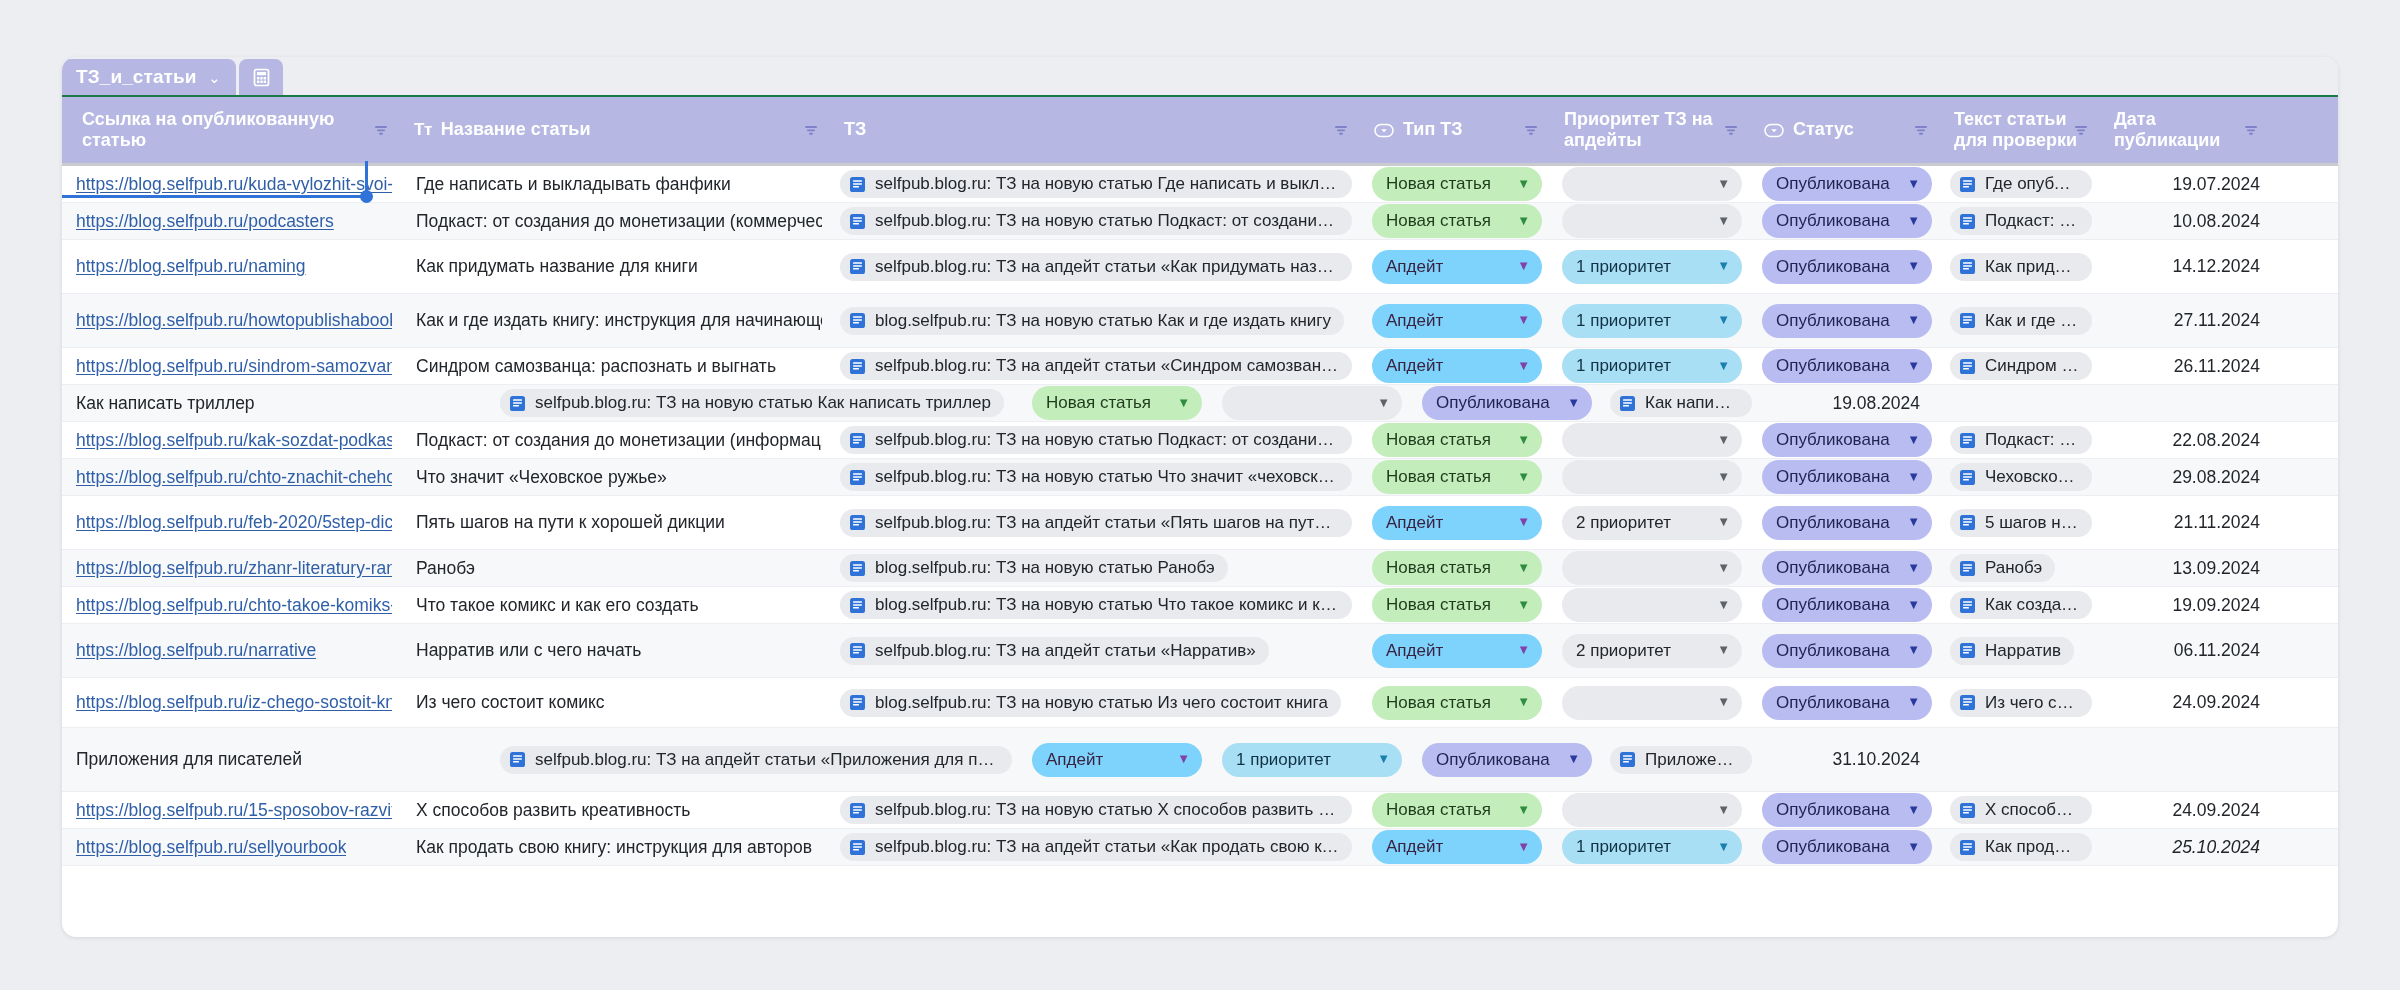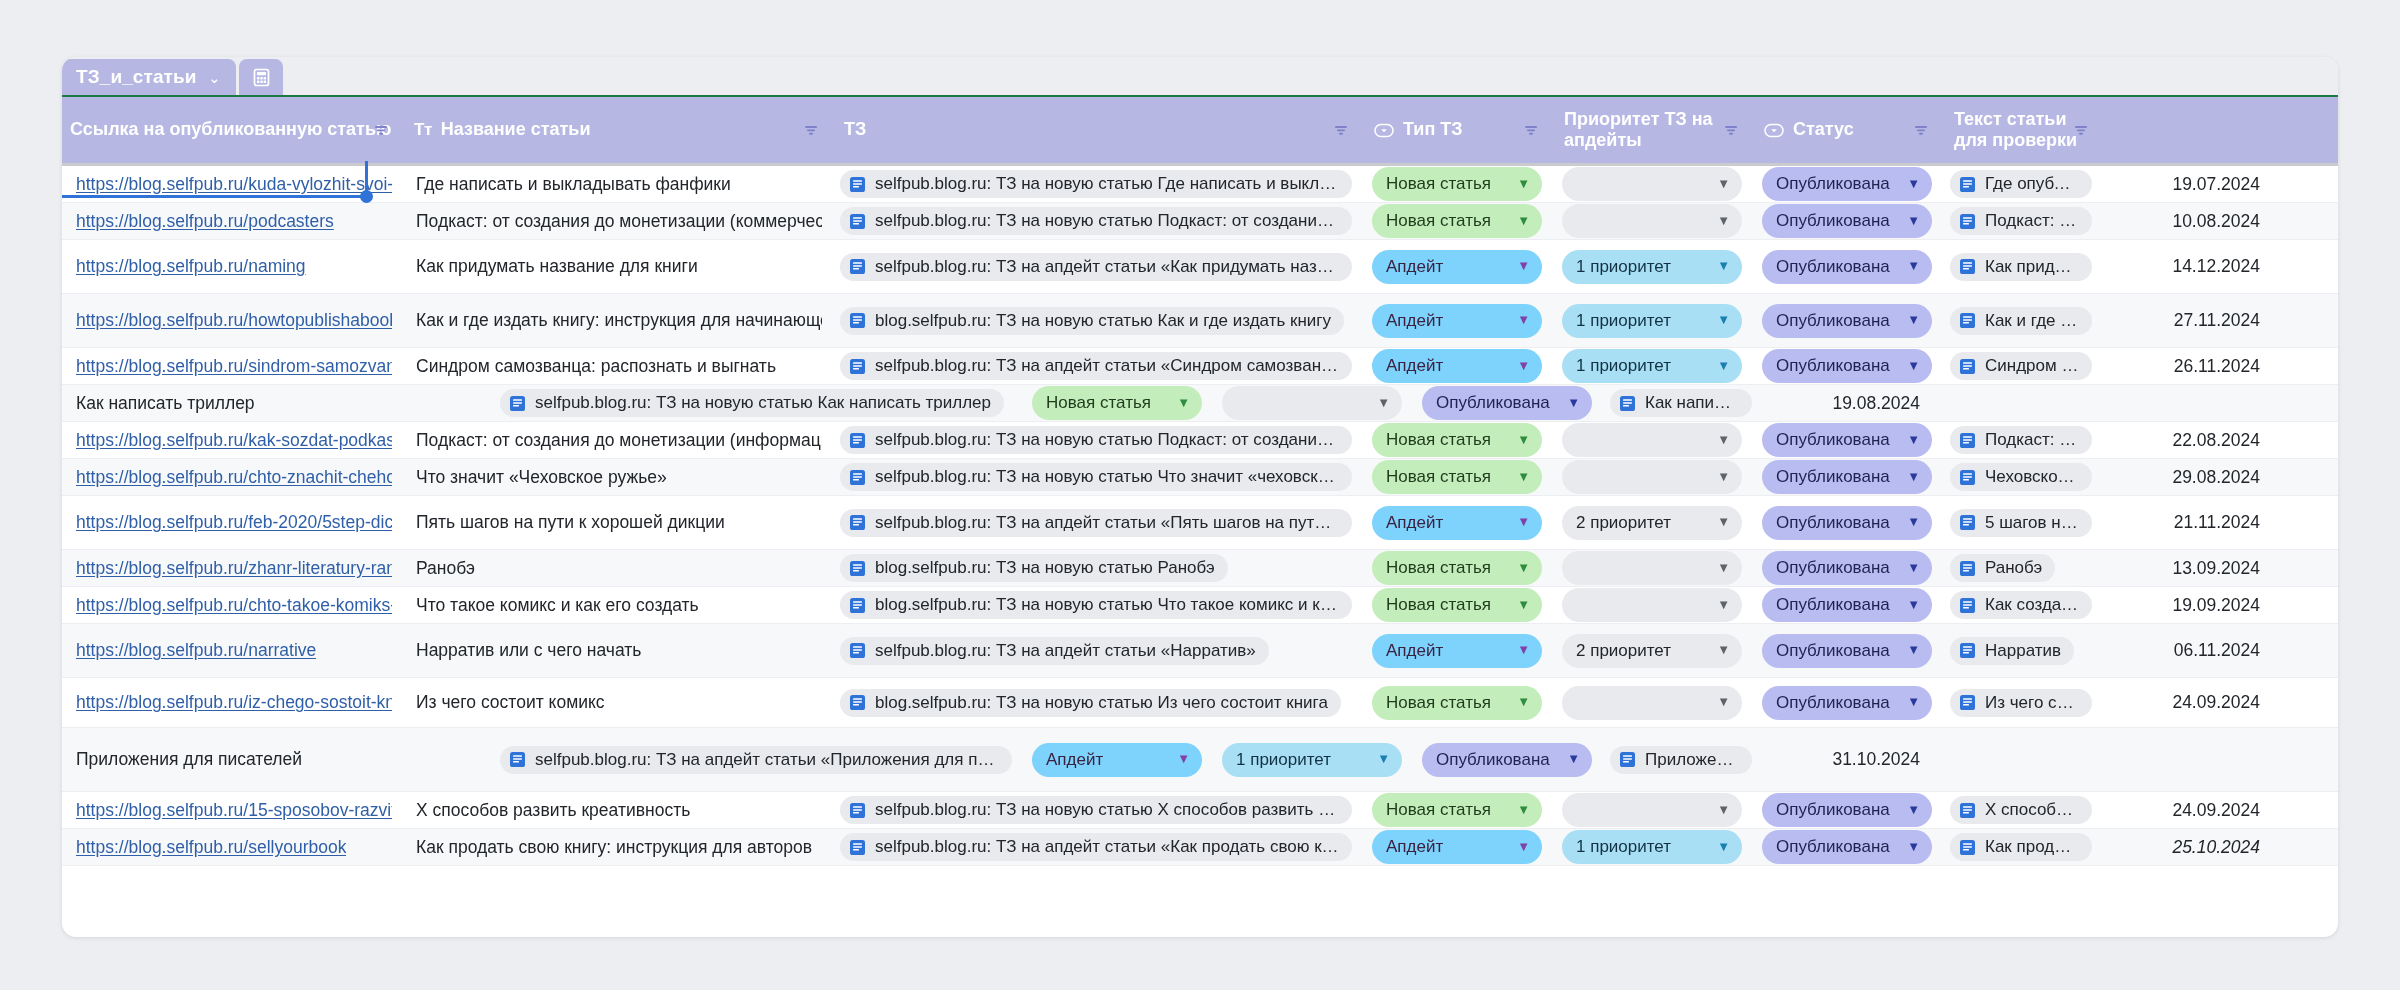--- a/index.html
+++ b/index.html
@@ -142,21 +142,21 @@
         <rect x="12.6" y="10" width="2.4" height="2.4" rx=".5" fill="#ffffff"></rect>
         <rect x="6" y="13.6" width="2.4" height="2.4" rx=".5" fill="#ffffff"></rect>
         <rect x="9.3" y="13.6" width="2.4" height="2.4" rx=".5" fill="#ffffff"></rect>
         <rect x="12.6" y="13.6" width="2.4" height="2.4" rx=".5" fill="#ffffff"></rect>
       </svg>
     </div>
     <div class="tabstrip-rest"></div>
   </div>
 
   <div class="thead" id="thead">
-      <div class="th" style="width: 340px; padding-left: 8px;">
+      <div class="th" style="width: 340px; padding-left: 20px;">
         <span class="thlabel">Ссылка на опубликованную статью</span>
         <span class="filt">
           <svg width="20" height="20" viewBox="0 0 20 20" fill="none">
             <rect x="4" y="6" width="12" height="1.9" rx=".95" fill="#7f82c8"></rect>
             <rect x="6" y="9.4" width="8" height="1.9" rx=".95" fill="#7f82c8"></rect>
             <rect x="8" y="12.8" width="4" height="1.9" rx=".95" fill="#7f82c8"></rect>
           </svg>
         </span>
       </div>
       <div class="th" style="width: 430px; padding-left: 12px;">
@@ -227,20 +227,31 @@
         <span class="thlabel two">Текст статьи
 для проверки</span>
         <span class="filt">
           <svg width="20" height="20" viewBox="0 0 20 20" fill="none">
             <rect x="4" y="6" width="12" height="1.9" rx=".95" fill="#7f82c8"></rect>
             <rect x="6" y="9.4" width="8" height="1.9" rx=".95" fill="#7f82c8"></rect>
             <rect x="8" y="12.8" width="4" height="1.9" rx=".95" fill="#7f82c8"></rect>
           </svg>
         </span>
       </div>
+      <div class="th" style="width: 170px; padding-left: 12px;">
+        <span class="thlabel two">Дата
+публикации</span>
+        <span class="filt">
+          <svg width="20" height="20" viewBox="0 0 20 20" fill="none">
+            <rect x="4" y="6" width="12" height="1.9" rx=".95" fill="#7f82c8"></rect>
+            <rect x="6" y="9.4" width="8" height="1.9" rx=".95" fill="#7f82c8"></rect>
+            <rect x="8" y="12.8" width="4" height="1.9" rx=".95" fill="#7f82c8"></rect>
+          </svg>
+        </span>
+      </div>
     </div>
 
   <div class="tbody" id="tbody">
       <div class="tr" style="height: 37px;">
         <div class="td" style="width: 340px;;padding-left:14px;">
           <span class="lnk">https://blog.selfpub.ru/kuda-vylozhit-svoi-fanfiki</span>
         </div>
         <div class="td" style="width: 430px;;padding-left:14px;">
           <span class="title">Где написать и выкладывать фанфики</span>
         </div>

